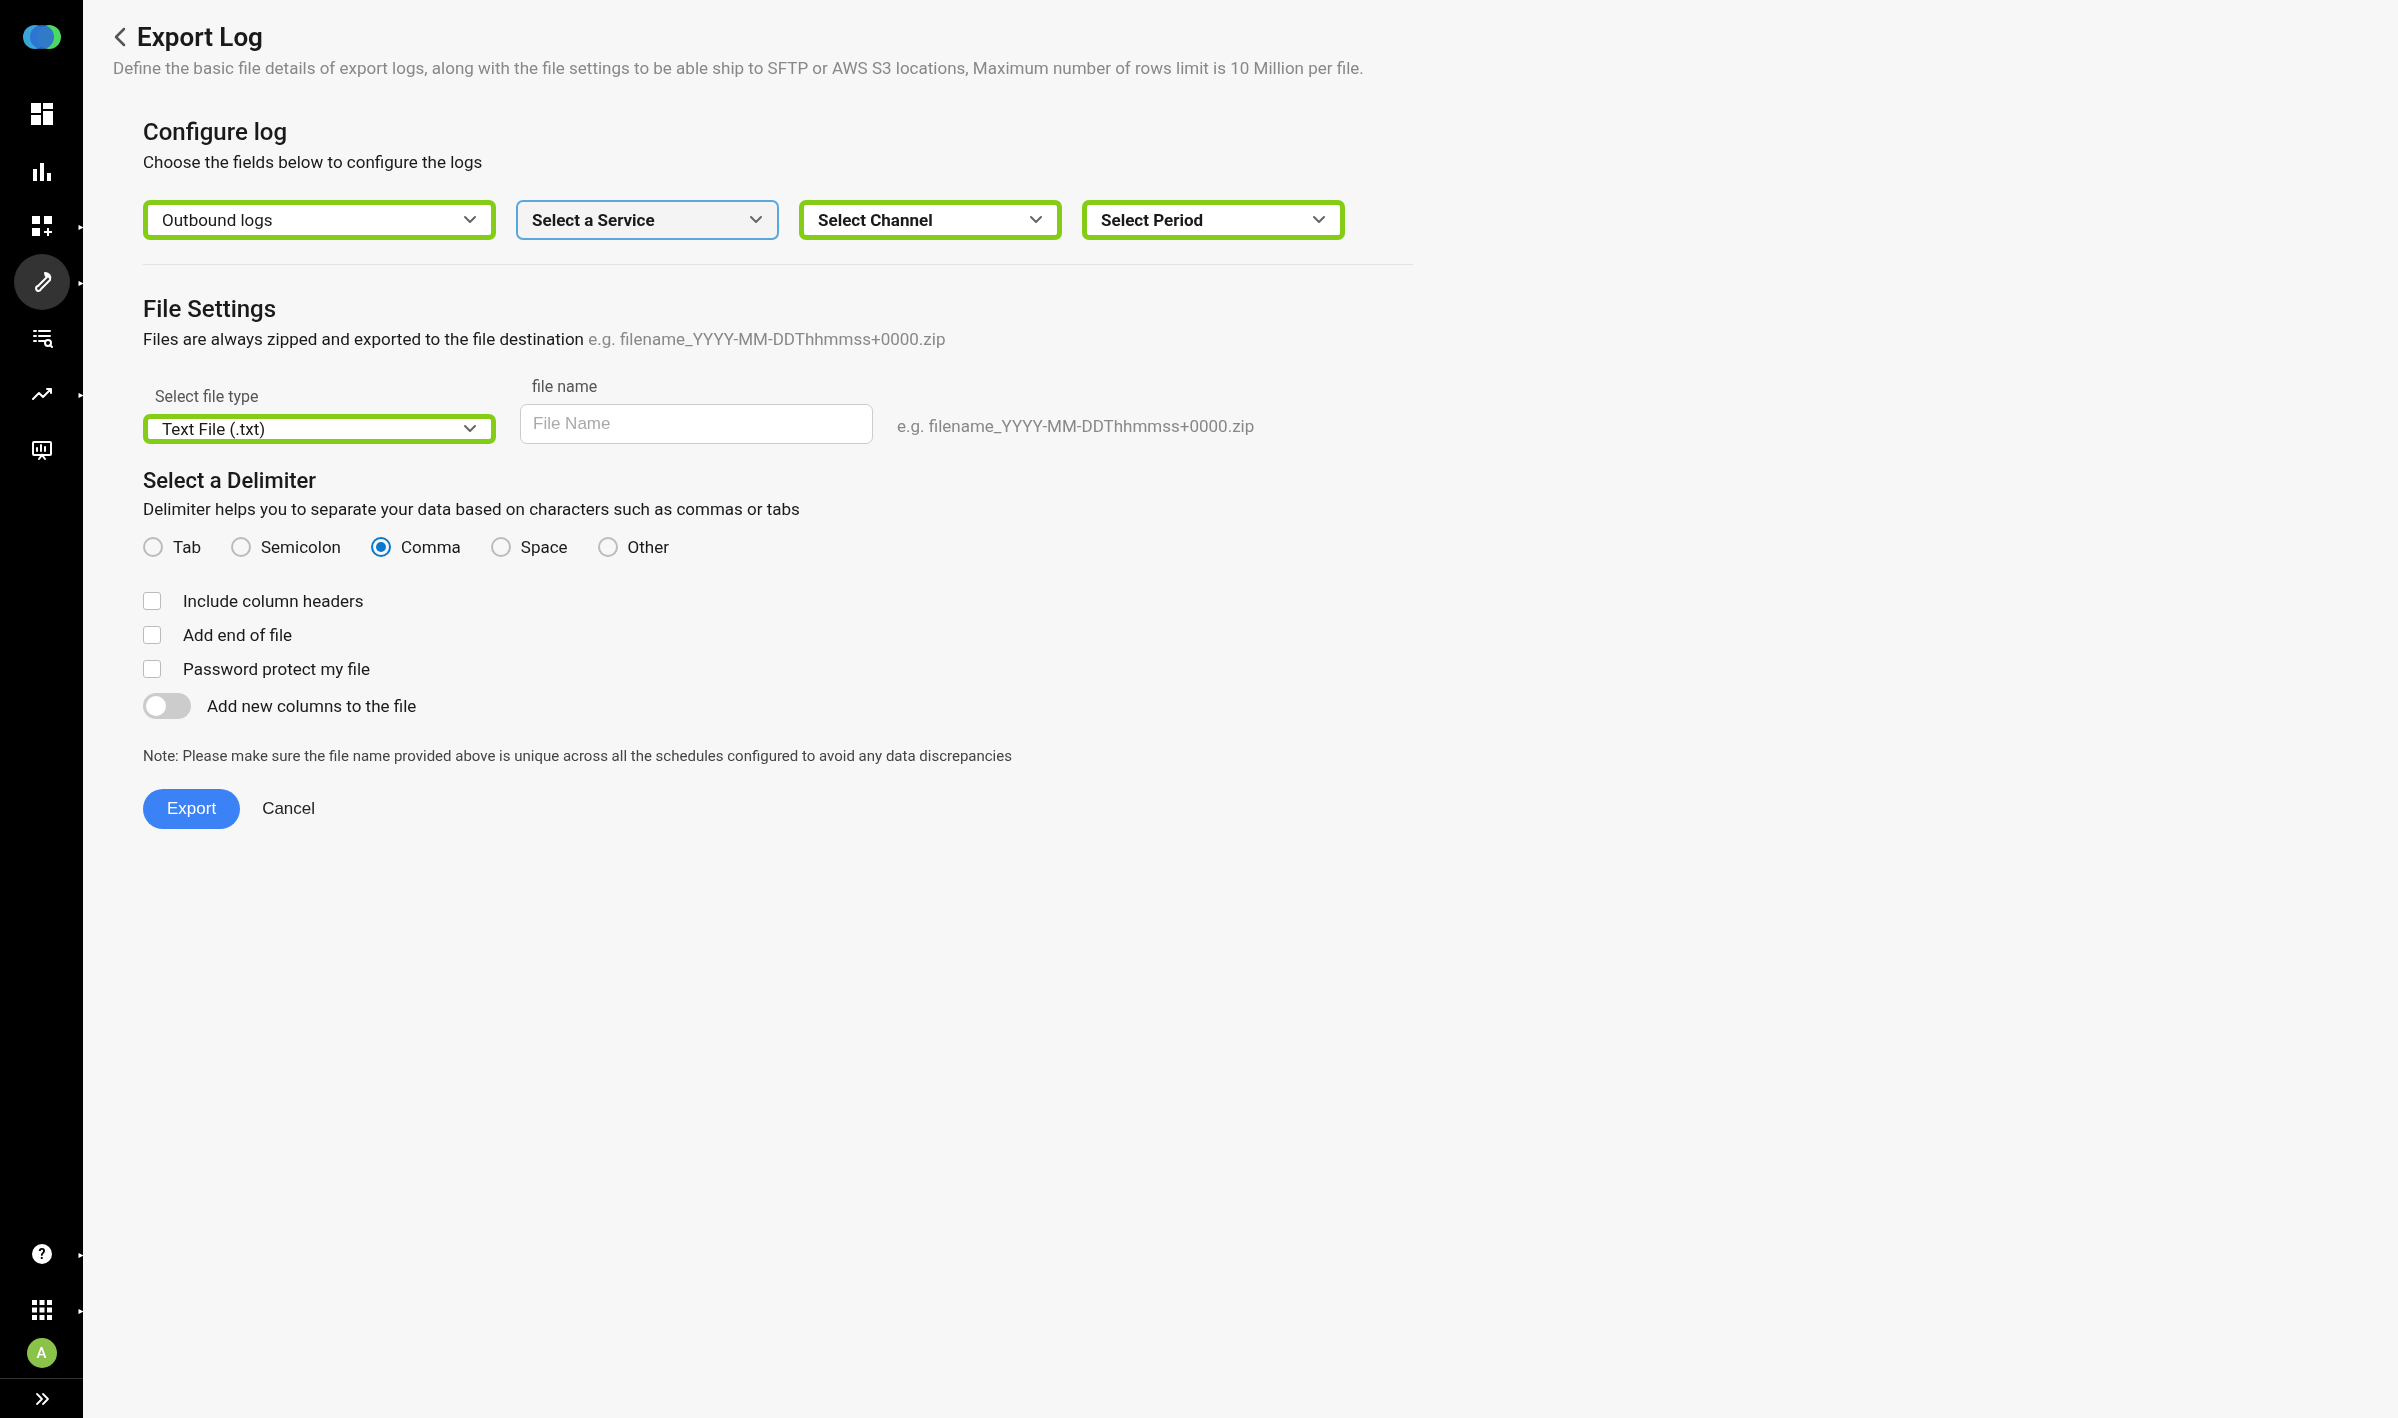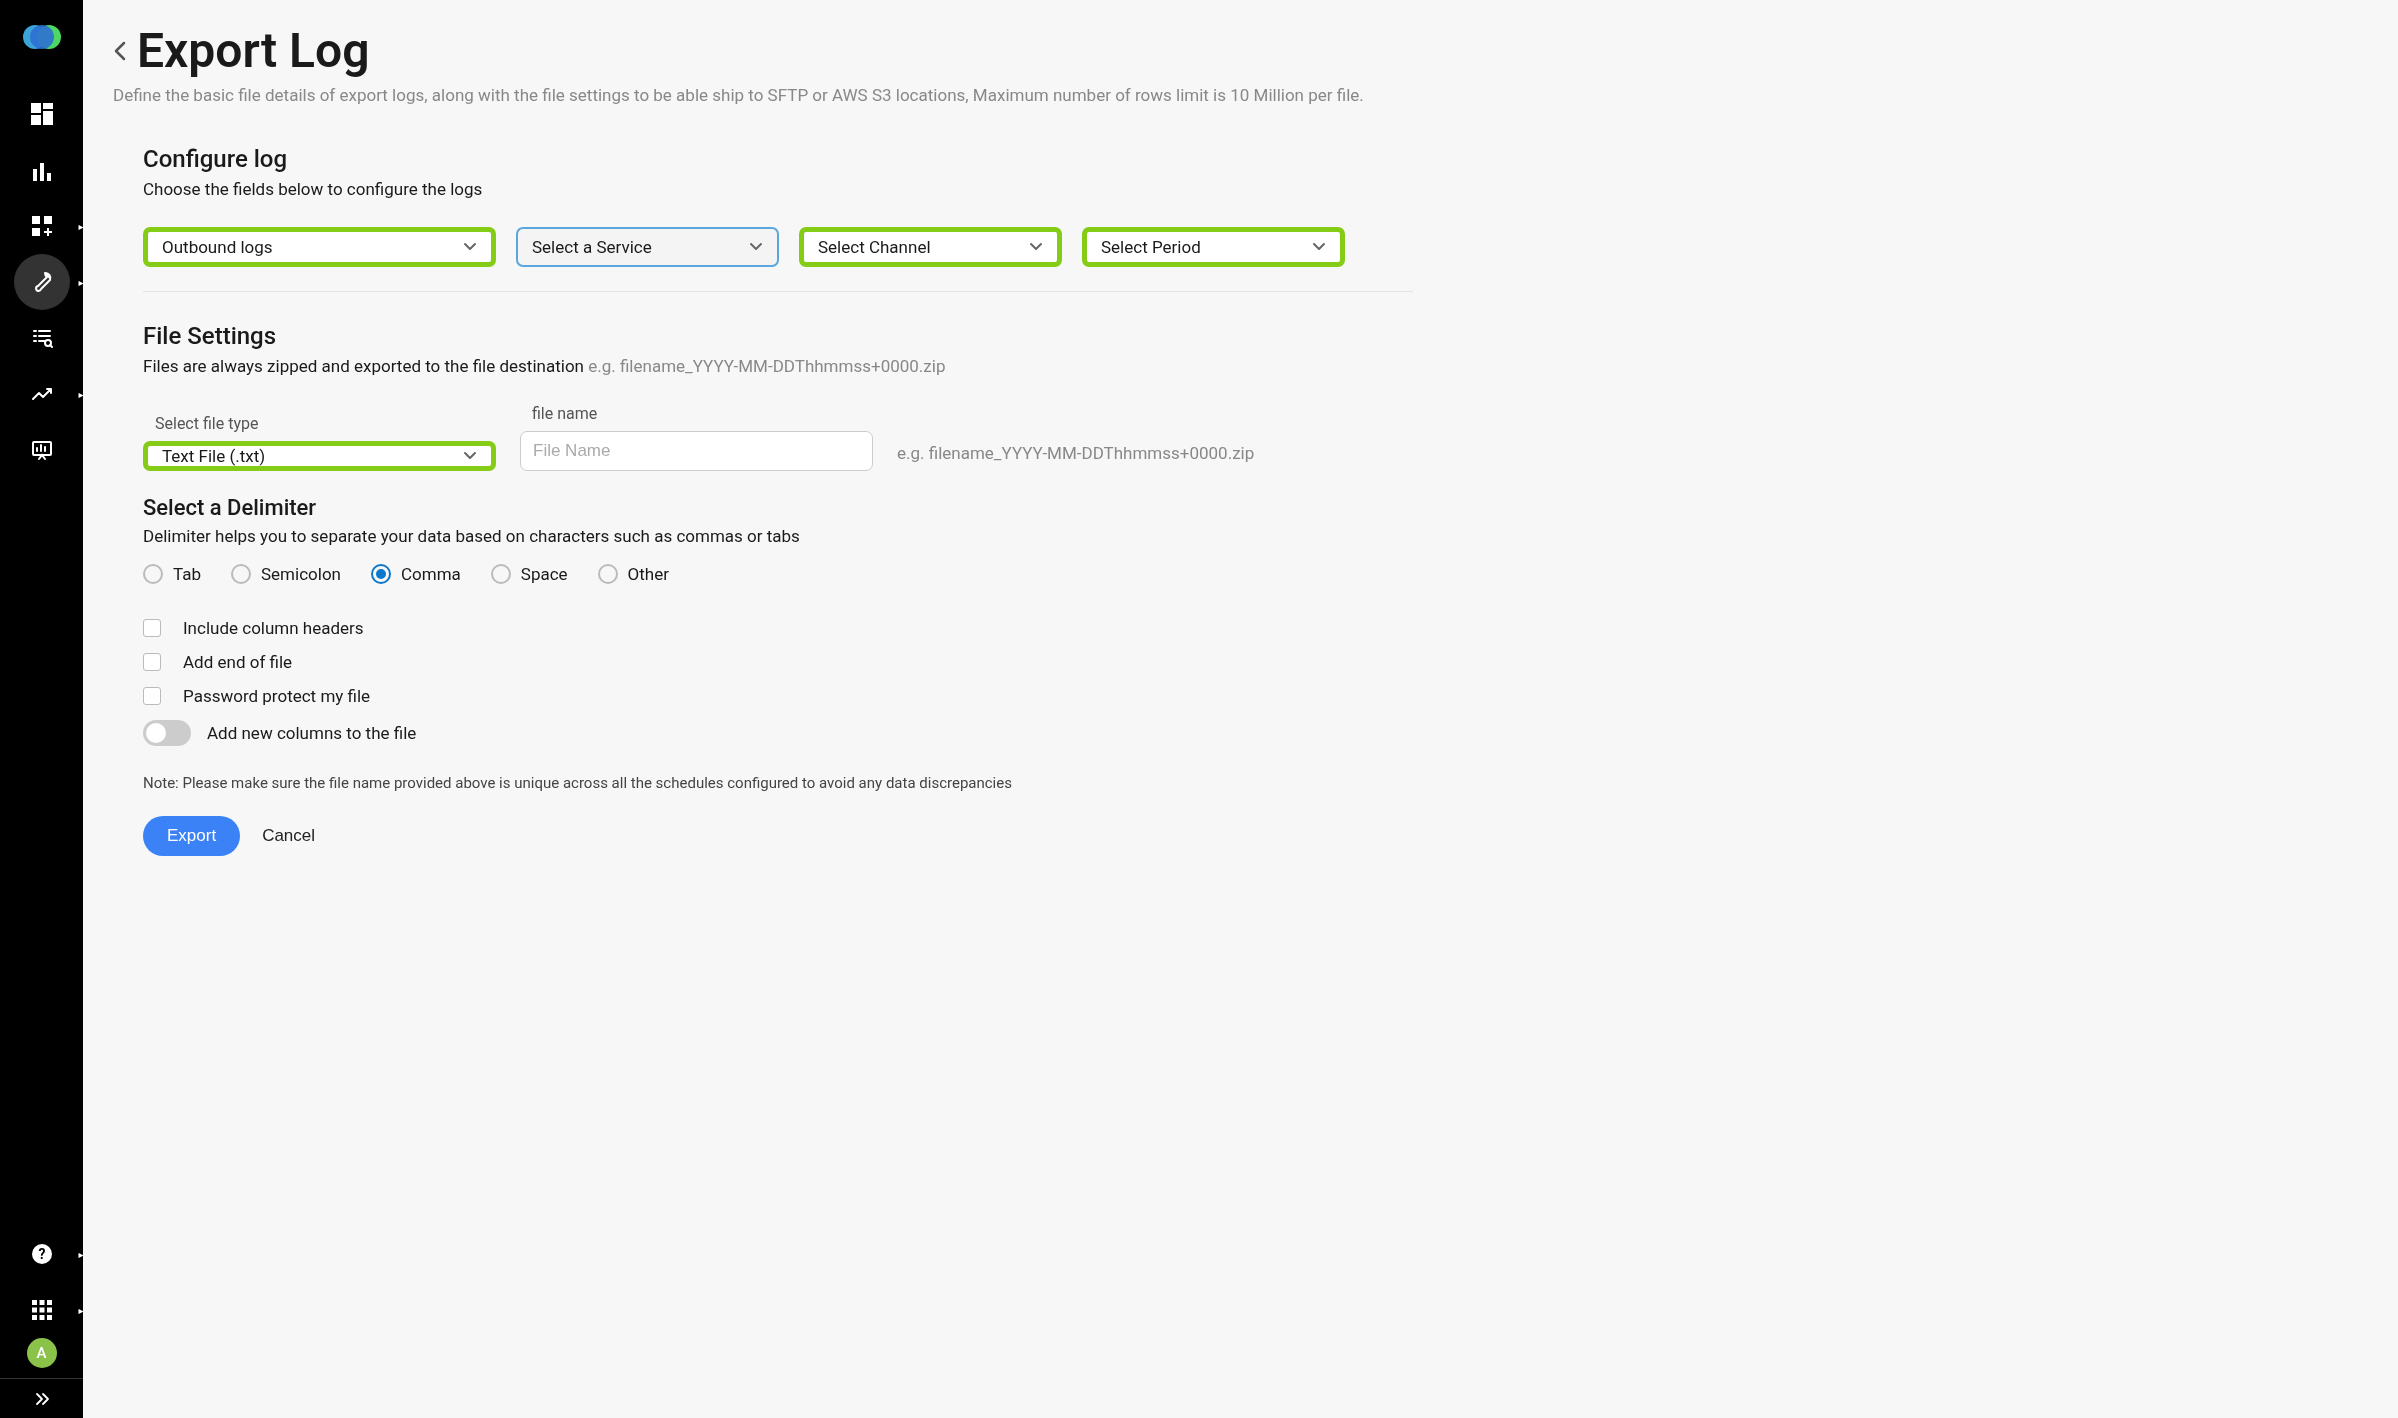--- a/index.html
+++ b/index.html
@@ -72,21 +72,21 @@
   }
   .header-row {
     display: flex; align-items: center; gap: 10px;
     margin-bottom: 6px;
   }
   .back-btn {
     font-size: 28px; color: #555; cursor: pointer;
     line-height: 1;
   }
   .page-title {
-    font-size: 48px;
+    font-size: 26px;
     font-weight: 600;
   }
   .page-subtitle {
     font-size: 17px;
     color: #888;
     margin-bottom: 40px;
   }
 
   .content-inner {
     padding-left: 30px;
@@ -121,21 +121,21 @@
     align-items: center;
     justify-content: space-between;
     padding: 0 14px;
     font-size: 17px;
     cursor: pointer;
   }
   .select-box.focused {
     border: 2px solid #5aa7e0;
     background: #f4f4f4;
   }
-  .select-box.narrow { max-width: 263px; }
+  .select-box.narrow { max-width: 263px; font-weight: bold; }
   .chevron {
     color: #666;
   }
 
   .divider {
     border: none;
     border-top: 1px solid #e3e3e3;
     margin: 0 0 30px 0;
   }
 

